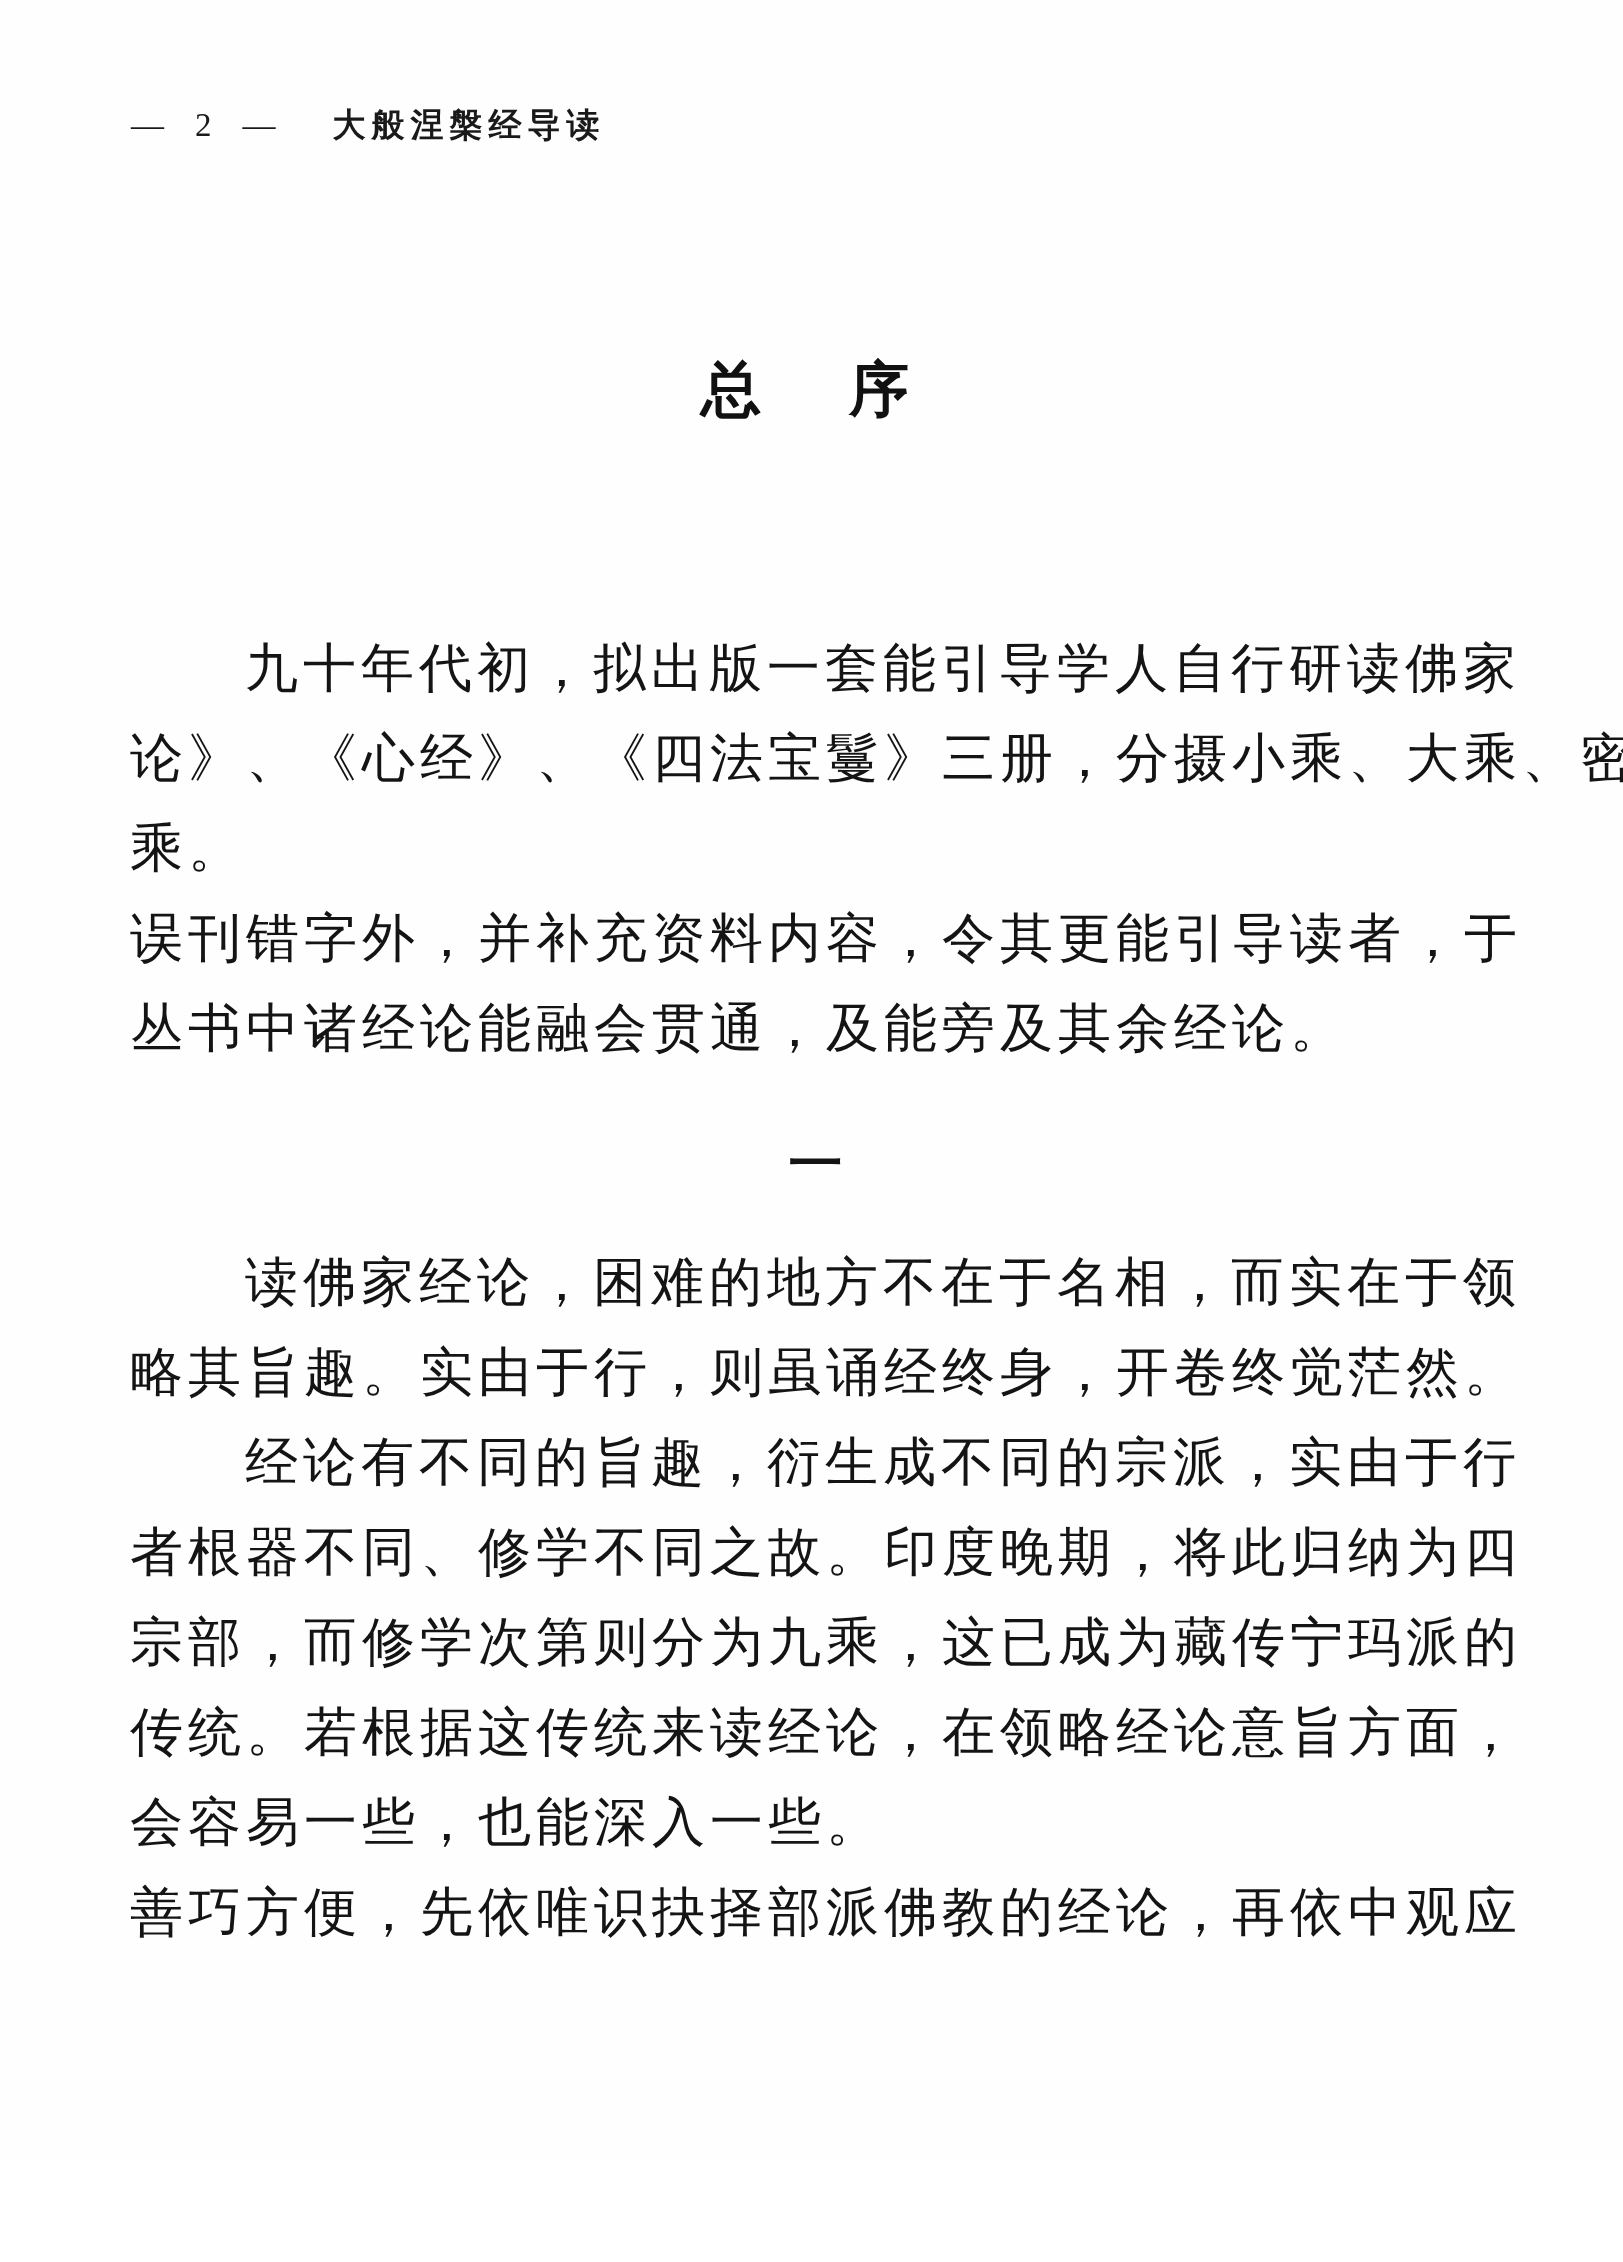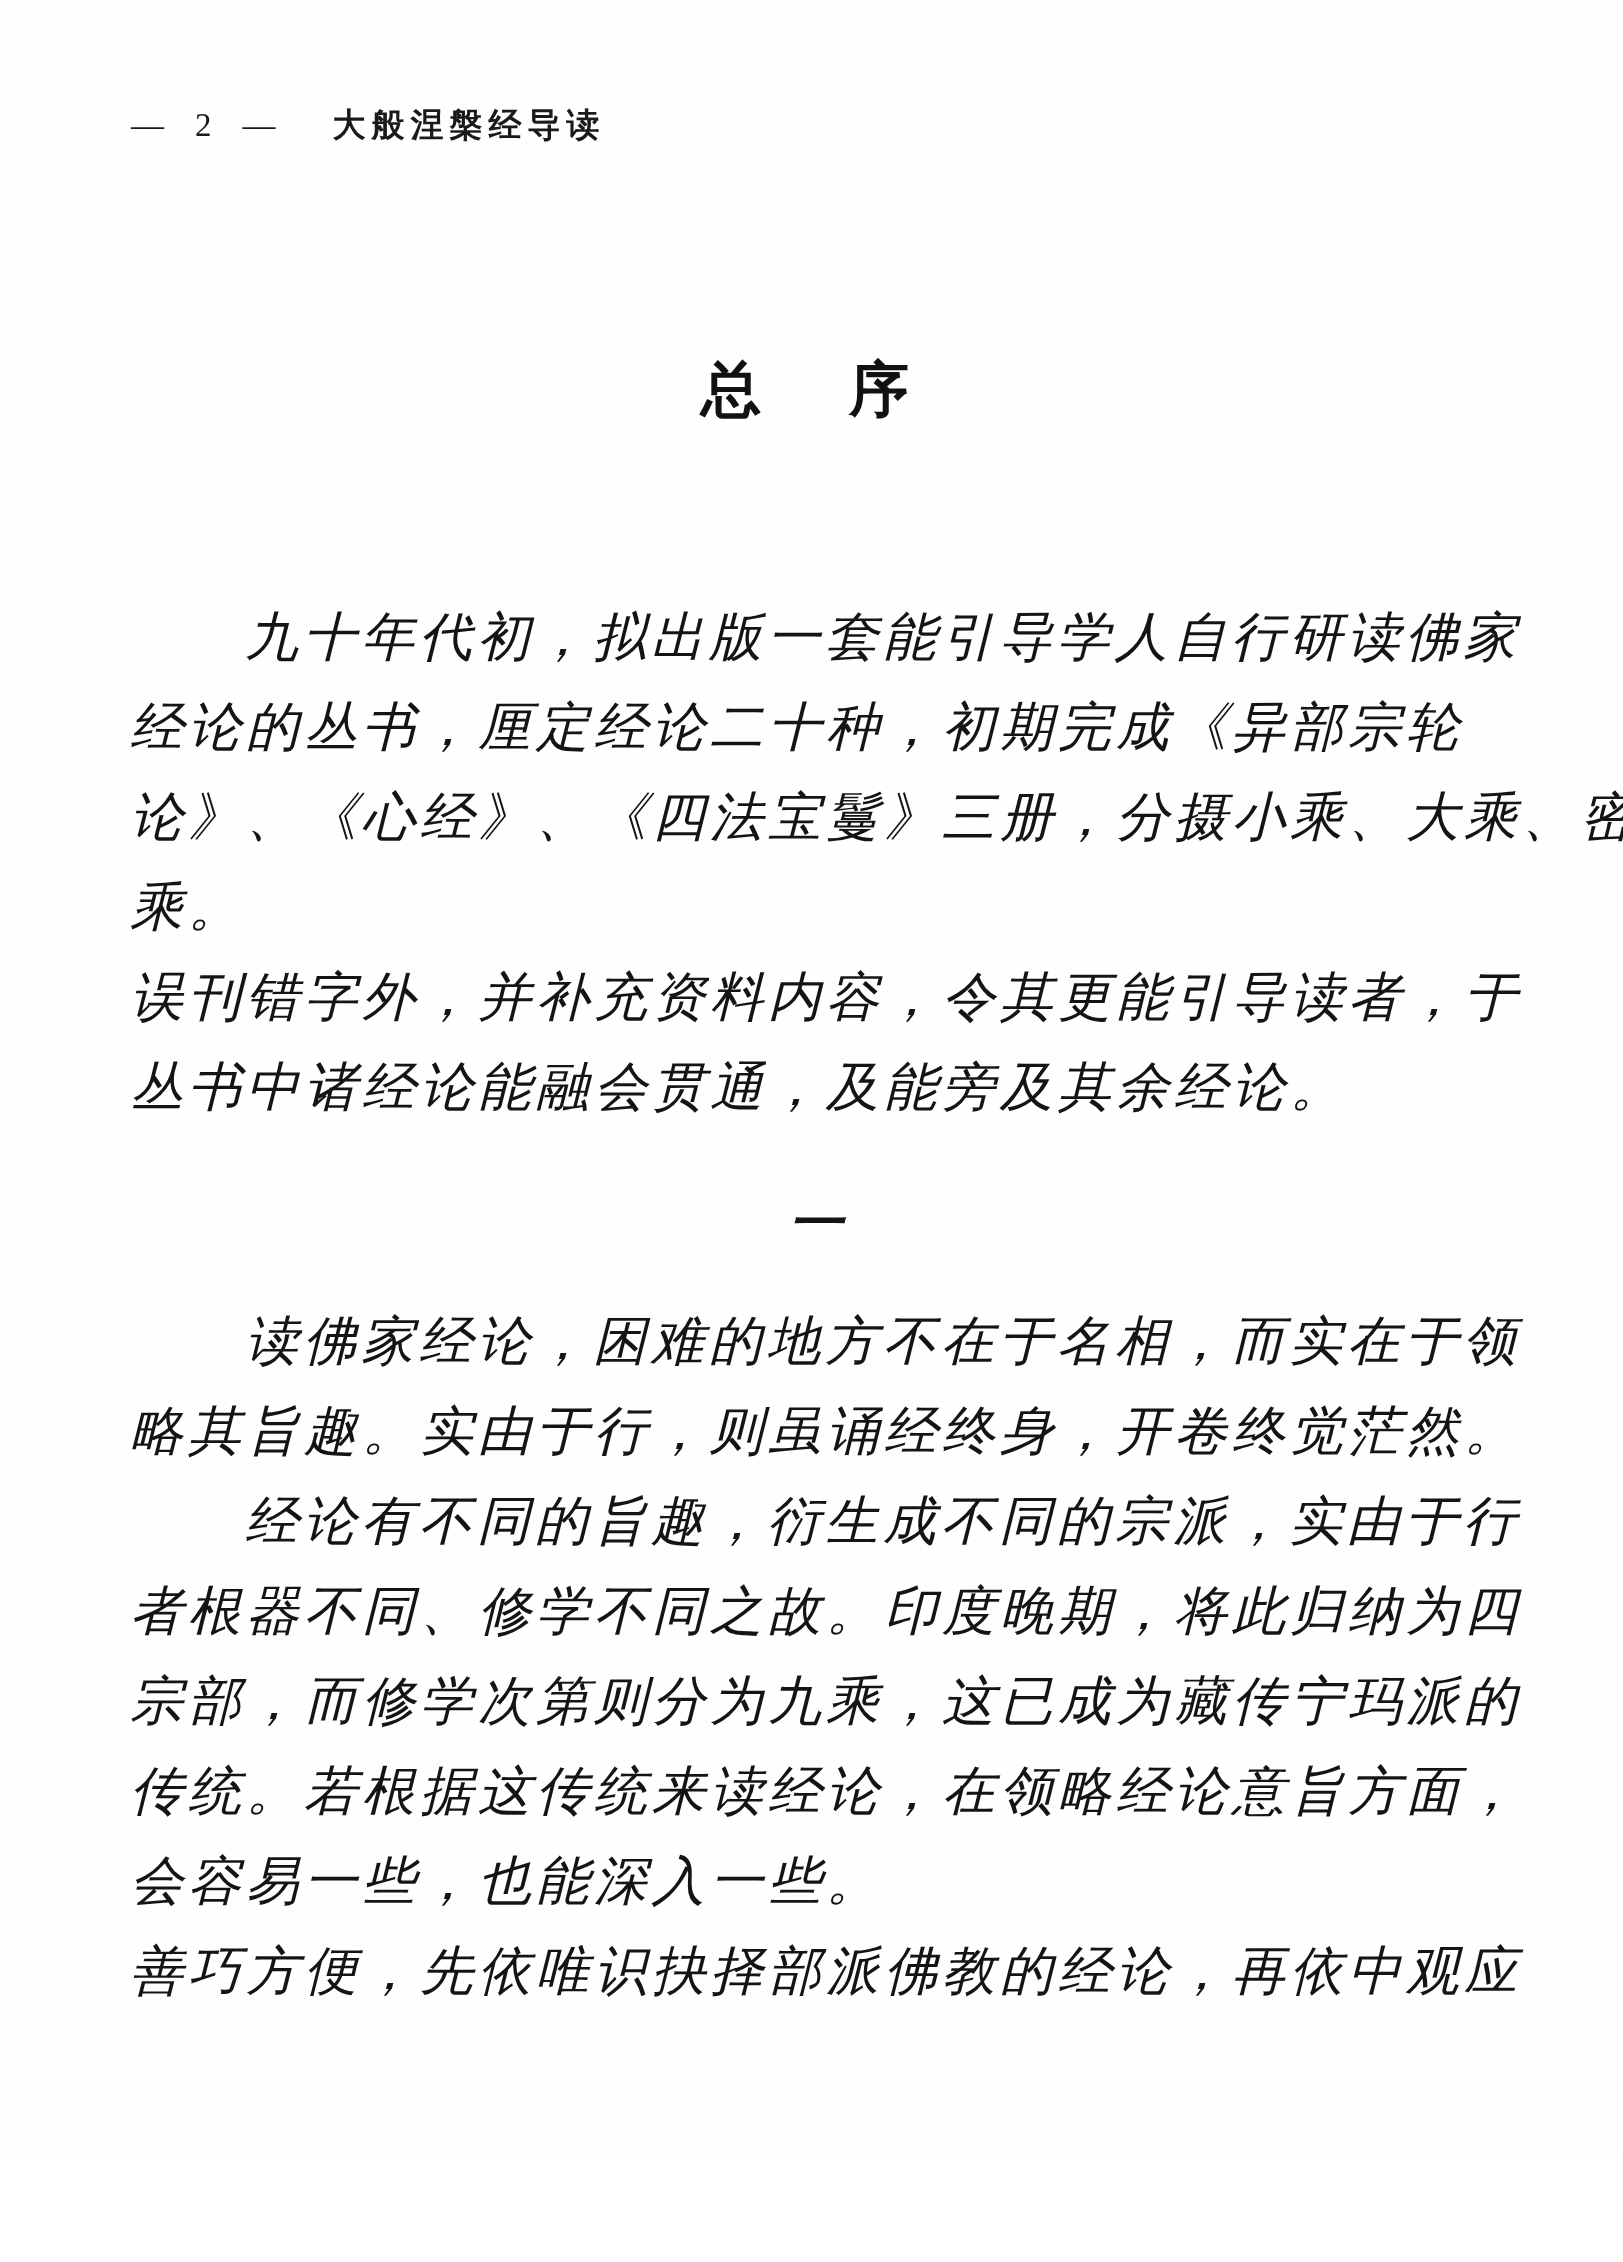--- a/index.html
+++ b/index.html
@@ -35,26 +35,25 @@
     width: 100%;
     margin: 0;
     text-align: center;
     font-size: 60px;
     font-weight: 700;
     letter-spacing: 14px;
     color: #111;
   }
   .body {
     position: absolute;
-    top: 592px;
+    top: 623px;
     left: 130px;
     width: 1371px;
     font-size: 53px;
     color: #141414;
-    font-style: italic;
   }
   .line {
     height: 90px;
     line-height: 90px;
     letter-spacing: 5px;
     white-space: nowrap;
     font-weight: 500;
   }
   .line.indent { padding-left: 115px; }
   .divider {
@@ -74,21 +73,20 @@
 
   <div class="header">
     <span class="dash">—</span><span class="pagenum">2</span><span class="dash">—</span><span class="booktitle">大般涅槃经导读</span>
   </div>
 
   <h1 class="title">总　序</h1>
 
   <div class="body">
 
     <div class="line indent">九十年代初，拟出版一套能引导学人自行研读佛家</div>
-    <div class="line">经论的丛书，厘定经论二十种，初期完成《异部宗轮</div>
     <div class="line">论》、《心经》、《四法宝鬘》三册，分摄小乘、大乘、密</div>
     <div class="line">乘。</div>
 
     <div class="line">误刊错字外，并补充资料内容，令其更能引导读者，于</div>
     <div class="line">丛书中诸经论能融会贯通，及能旁及其余经论。</div>
 
     <div class="divider">一</div>
 
     <div class="line indent">读佛家经论，困难的地方不在于名相，而实在于领</div>
     <div class="line">略其旨趣。实由于行，则虽诵经终身，开卷终觉茫然。</div>

